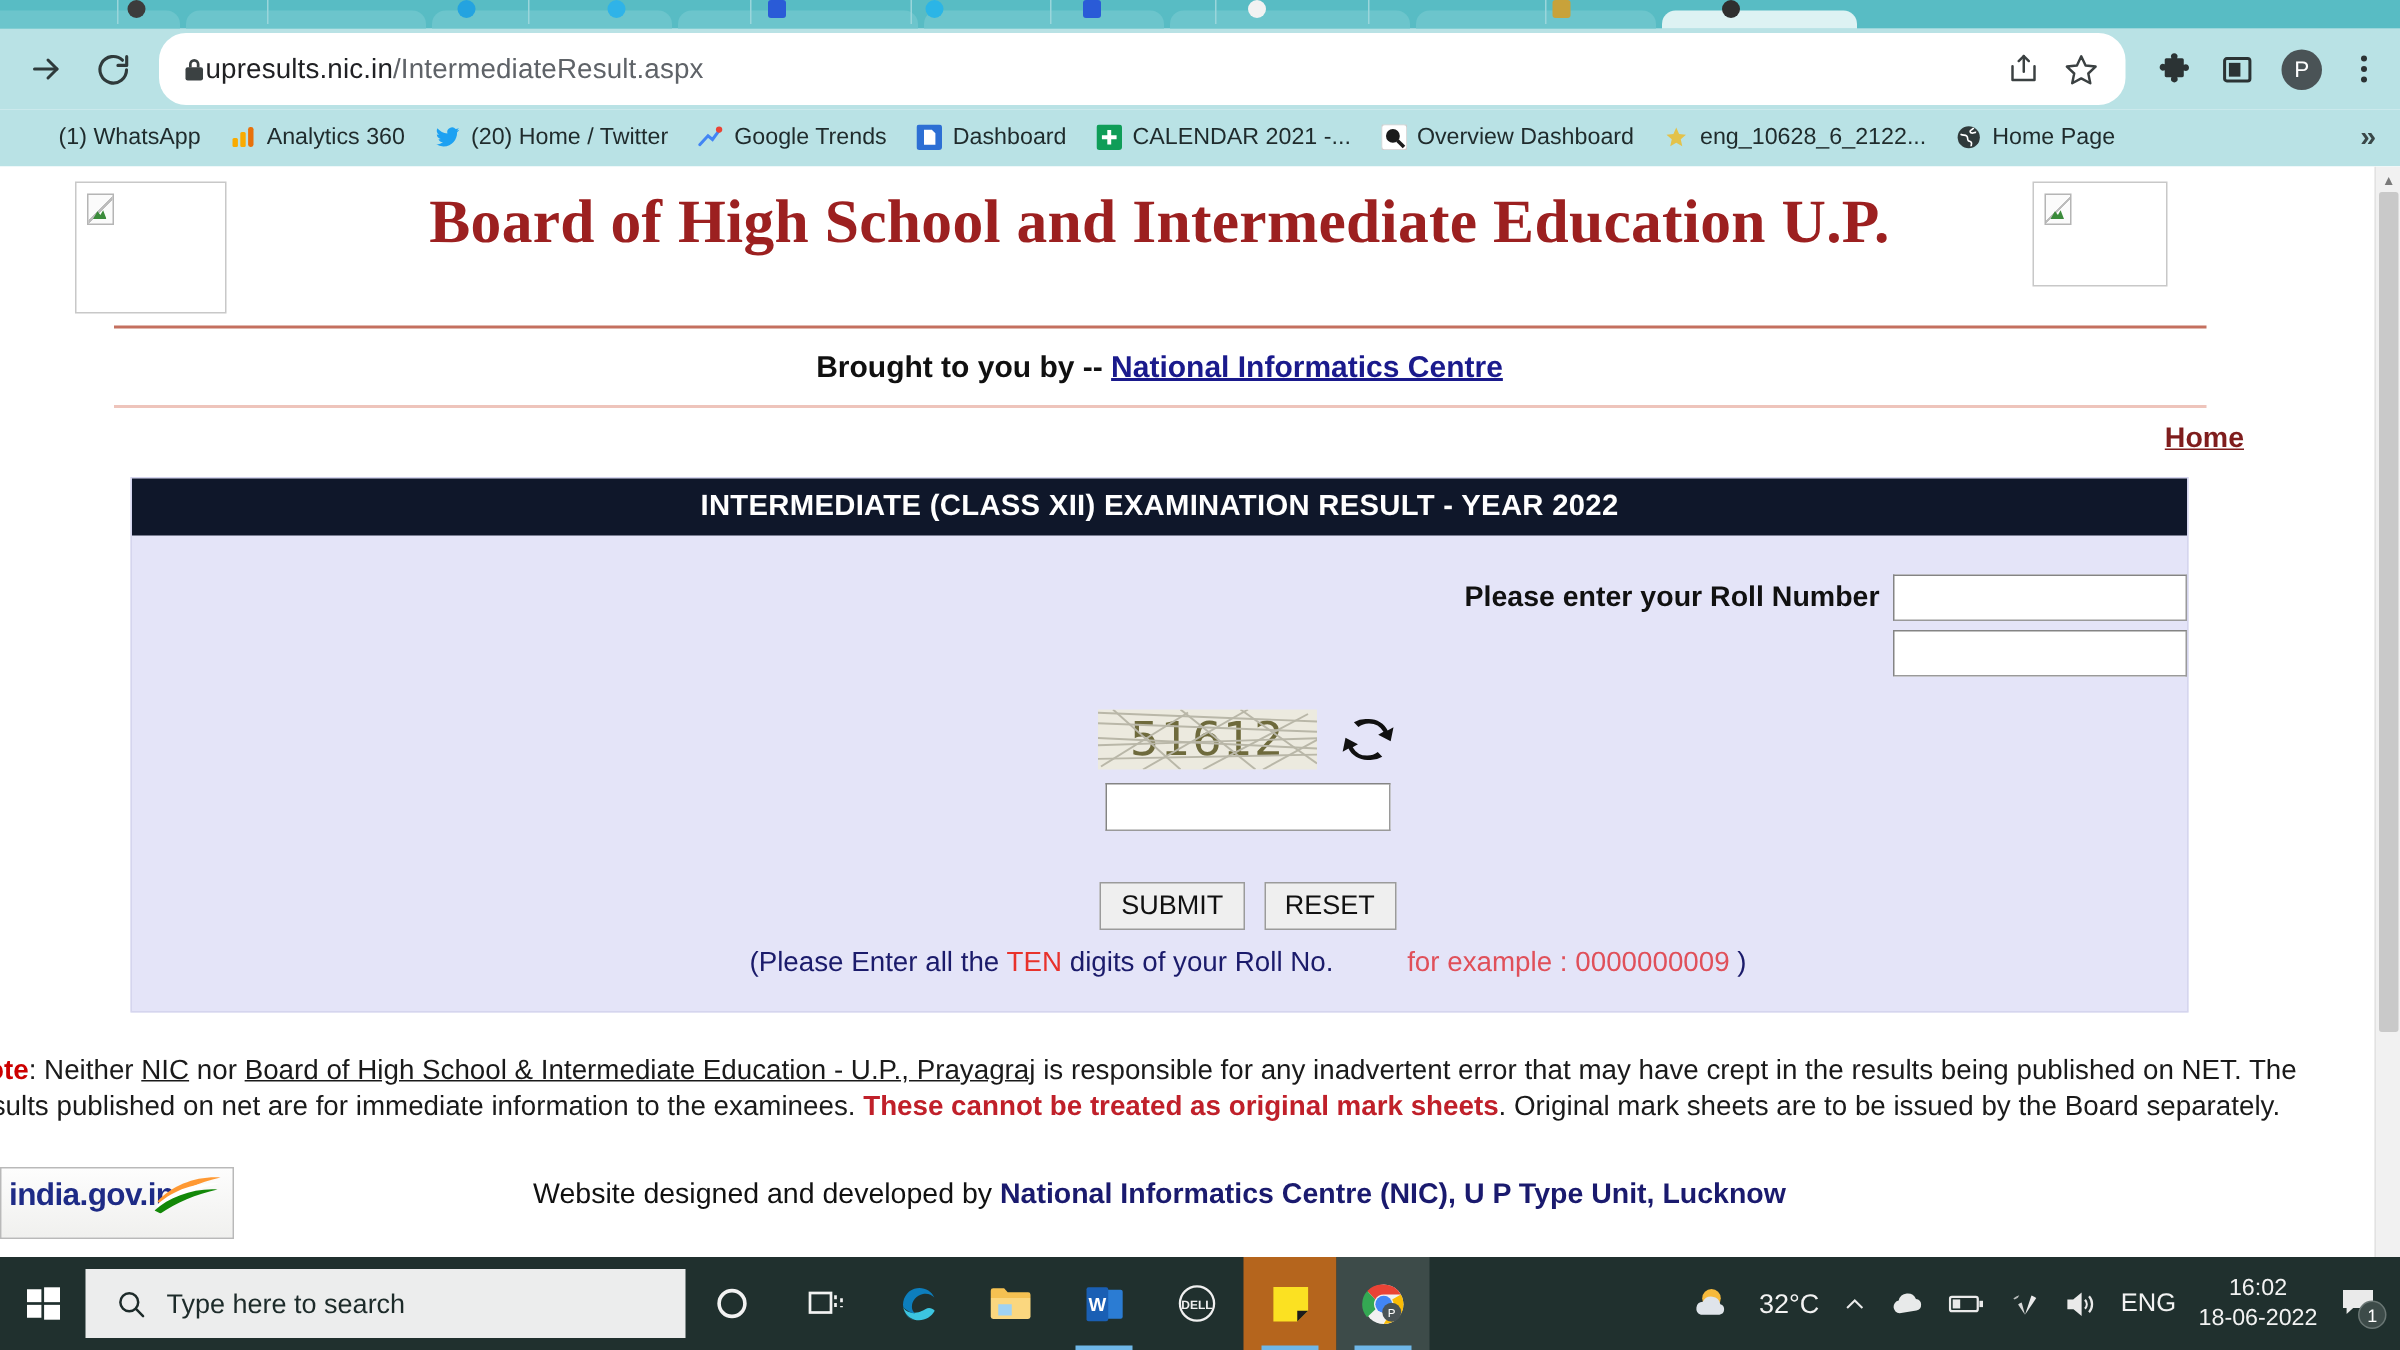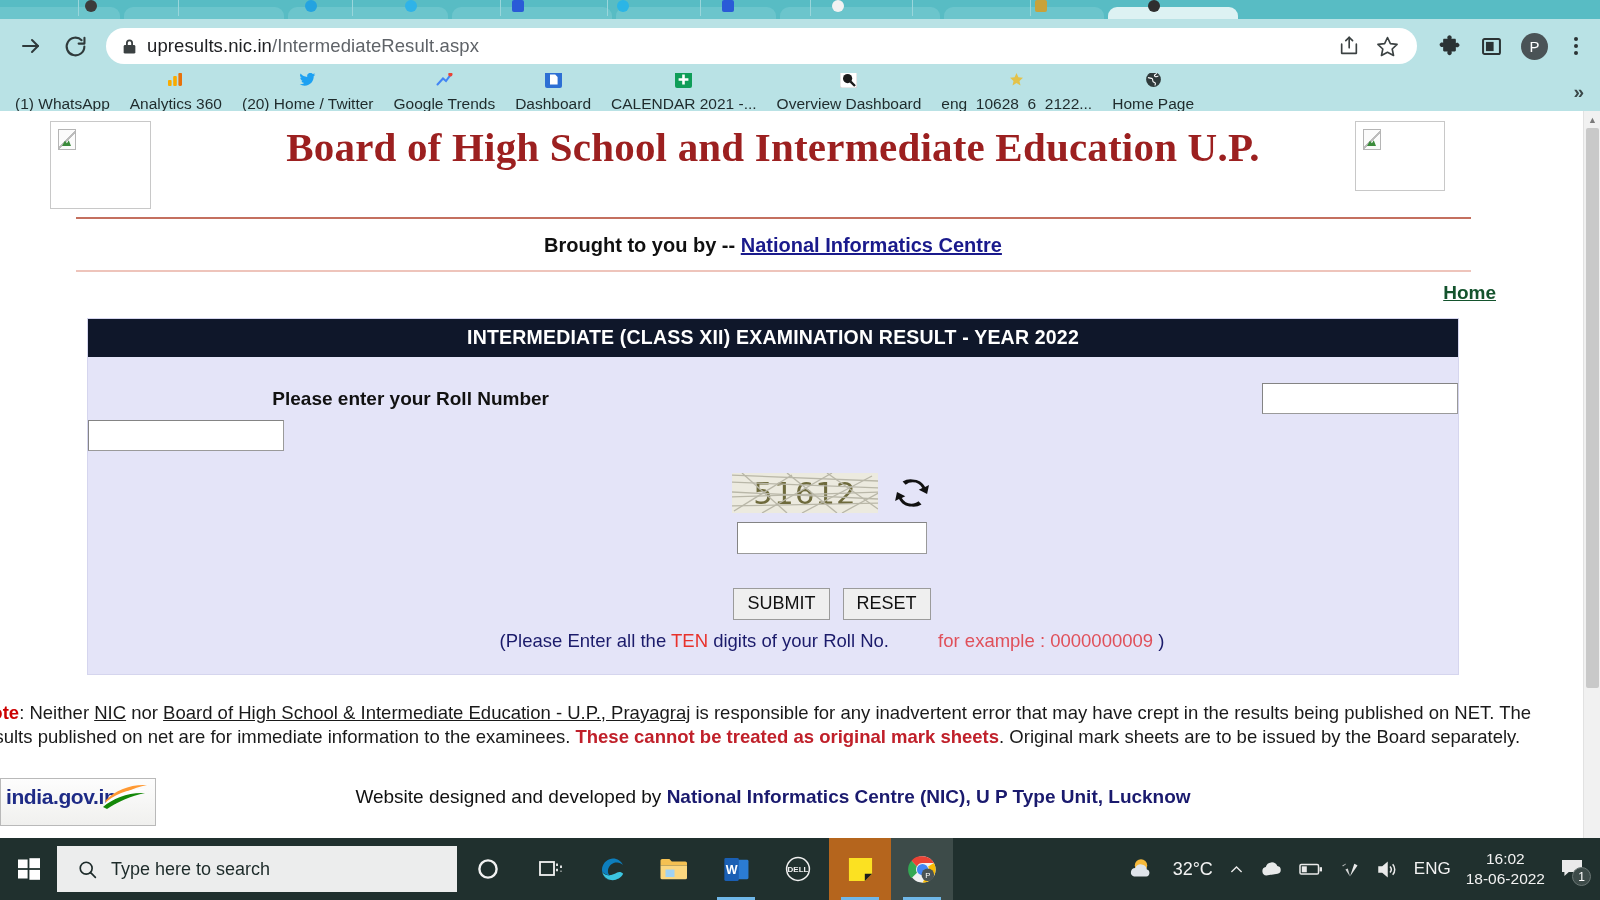--- a/index.html
+++ b/index.html
@@ -31,44 +31,44 @@
   .toolbar {
     height: 54px; background: #b9e2e5; display: flex; align-items: center;
     padding: 0 14px; gap: 10px;
   }
   .tb-btn {
     width: 34px; height: 34px; border-radius: 50%;
     display: flex; align-items: center; justify-content: center;
     flex: 0 0 auto; color: #2f3a3b;
   }
   .omnibox {
-    flex: 1 1 auto; height: 36px; background: #ffffff; border-radius: 18px;
-    display: flex; align-items: center; padding: 0 10px 0 16px; gap: 10px;
+    flex: 1 1 auto; height: 48px; background: #ffffff; border-radius: 18px;
+    display: flex; align-items: center; padding: 0 10px 0 16px; gap: 0;
     margin-left: 4px; margin-right: 6px;
   }
   .omnibox .urltext {
     flex: 1 1 auto; font-size: 18.5px; color: #202124; white-space: nowrap;
     overflow: hidden; letter-spacing: 0.1px;
   }
   .omnibox .urltext .dim { color: #5f6368; }
   .omnibox-actions { display: flex; align-items: center; gap: 16px; padding-right: 8px; }
   .tb-right { display: flex; align-items: center; gap: 18px; padding-left: 4px; }
   .avatar {
     width: 27px; height: 27px; border-radius: 50%; background: #4a5356;
     color: #fff; font-size: 15px; display: flex; align-items: center;
     justify-content: center; font-family: "Liberation Sans", sans-serif;
   }
 
   .bookmarks {
     height: 38px; background: #b9e2e5; display: flex; align-items: center;
     padding: 0 6px; gap: 2px; font-size: 15.5px; color: #1f2b2c; overflow: hidden;
   }
   .bm {
-    display: flex; align-items: center; gap: 7px; padding: 4px 9px;
-    white-space: nowrap; border-radius: 4px; flex-direction: column;
+    display: flex; align-items: flex-start; gap: 7px; padding: 4px 9px;
+    white-space: nowrap; border-radius: 4px;
   }
   .bm .favicon { width: 17px; height: 17px; flex: 0 0 auto; display:block; }
   .bm-overflow { margin-left: auto; padding: 0 10px; font-size: 19px; color: #3a4849; font-weight: bold; }
 
   
   #page-viewport {
     position: relative; width: 1600px; height: 730px; background: #fff;
     overflow: hidden;
   }
   #page-content {
@@ -115,35 +115,35 @@
   .hr-light { border: 0; border-top: 2px solid #eec4bb; margin: 0 auto; width: 1395px; }
 
   .broughtby {
     text-align: center; font-size: 20px; font-weight: bold; color: #101010;
     padding: 15px 0 13px 0;
   }
   .broughtby a { color: #1a1a8c; text-decoration: underline; }
 
   .homelink-row { text-align: right; padding: 10px 72px 0 0; }
   .homelink-row a {
-    font-size: 19px; font-weight: bold; color: #14532d; text-decoration: underline;
+    font-size: 19px; font-weight: bold; color: #7f1d1d; text-decoration: underline;
   }
 
   
   .panel {
     width: 1372px; margin: 14px auto 0 auto; background: #e4e4f8;
     border: 1px solid #d5d5ee;
   }
   .panel-title {
     background: #0f172a; color: #ffffff; text-align: center; font-weight: bold;
     font-size: 19.5px; padding: 7px 0 8px 0; letter-spacing: 0.2px;
   }
   .panel-body { padding: 26px 0 22px 0; }
 
-  .frow { display: flex; align-items: center; justify-content: space-between; }
+  .frow { display: flex; align-items: center; justify-content: flex-end; }
   .frow .flabel {
     font-weight: bold; font-size: 19px; color: #111; text-align: right;
     width: 470px; padding-right: 9px;
   }
   .inp {
     width: 196px; height: 31px; background: #fff; border: 1px solid #9a9a9a;
     border-top-color:#848484; border-left-color:#848484;
     font-size: 17px; padding: 0 4px; outline: none;
     font-family: "Liberation Sans", sans-serif;
   }

